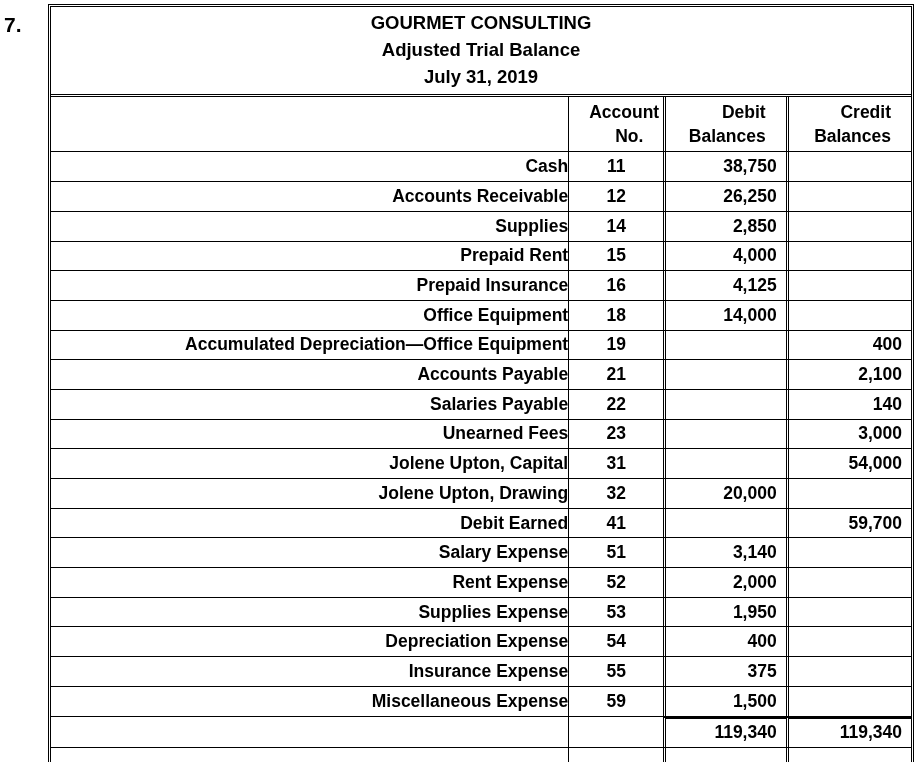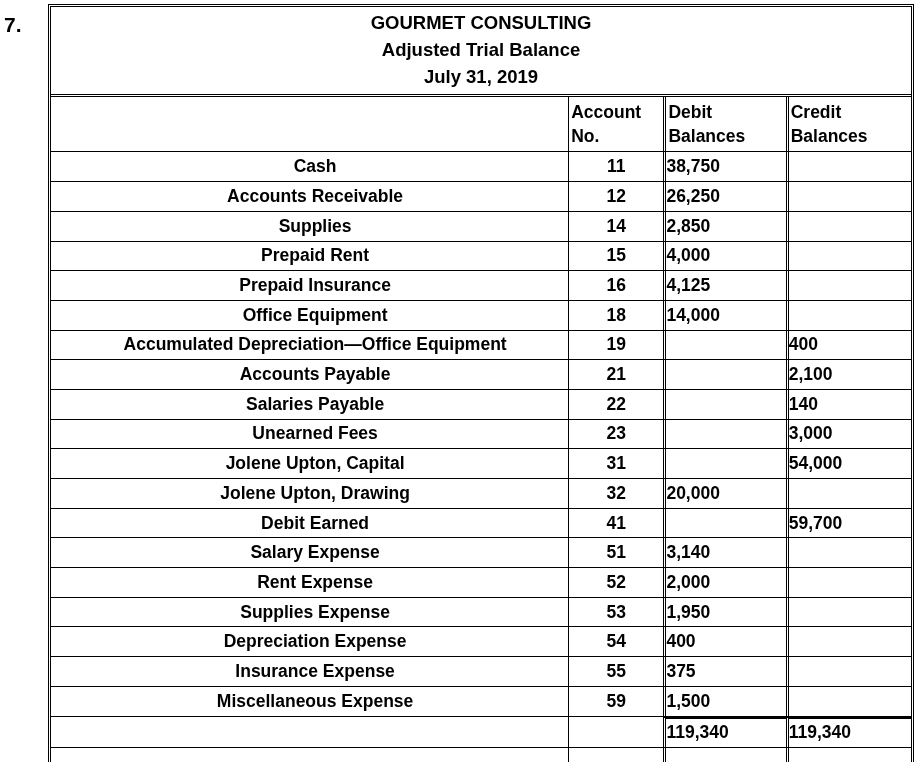--- a/index.html
+++ b/index.html
@@ -92,47 +92,47 @@
   .c-acct  { width: 95px;  }
   .c-deb   { width: 122px; }
   .c-cred  { width: 125px; }
 
   
   .sep-single { border-left: 1.6px solid #000000; }
   .sep-double { border-left: 3px double #000000; }
 
   
   .hdr {
-    text-align: left;
+    text-align: right;
     height: 54px;
     border-bottom: 1.6px solid #000000;
     line-height: 1.42;
     font-size: 17.5px;
-    padding: 0 2px;
+    padding: 0 20px;
   }
   .hdr-name {
     border-bottom: 1.6px solid #000000;
   }
 
   
   .cell {
     height: 28.7px;
     border-bottom: 1.6px solid #000000;
     font-size: 17.5px;
   }
   .cell-name {
-    text-align: center;
+    text-align: right;
     padding-left: 11px;
     white-space: nowrap;
   }
   .cell-acct {
     text-align: center;
   }
   .cell-num {
-    text-align: left;
+    text-align: right;
     padding-right: 9px;
   }
 
   
   .total .cell-num,
   .total .cell-acct,
   .total .cell-name {
     height: 28.7px;
   }
   .total .rule-top {

